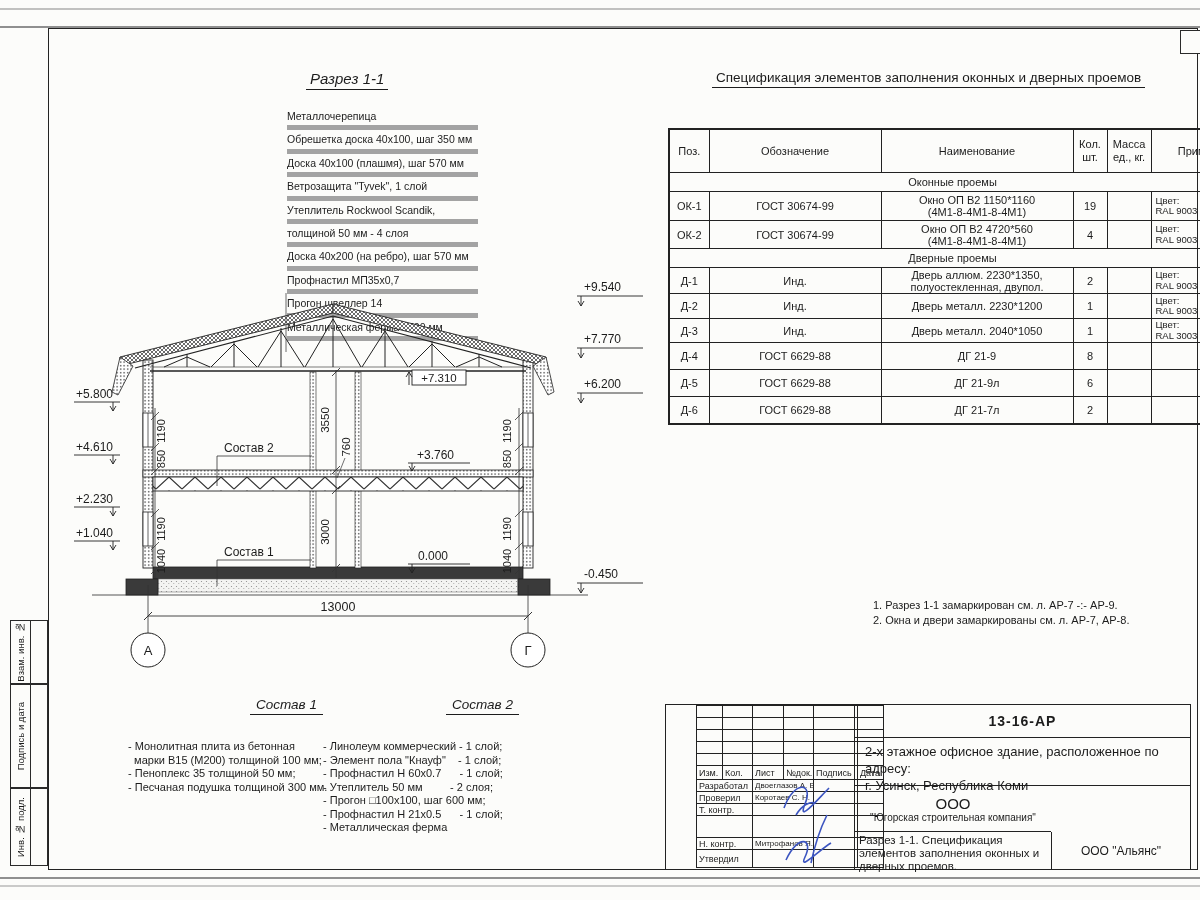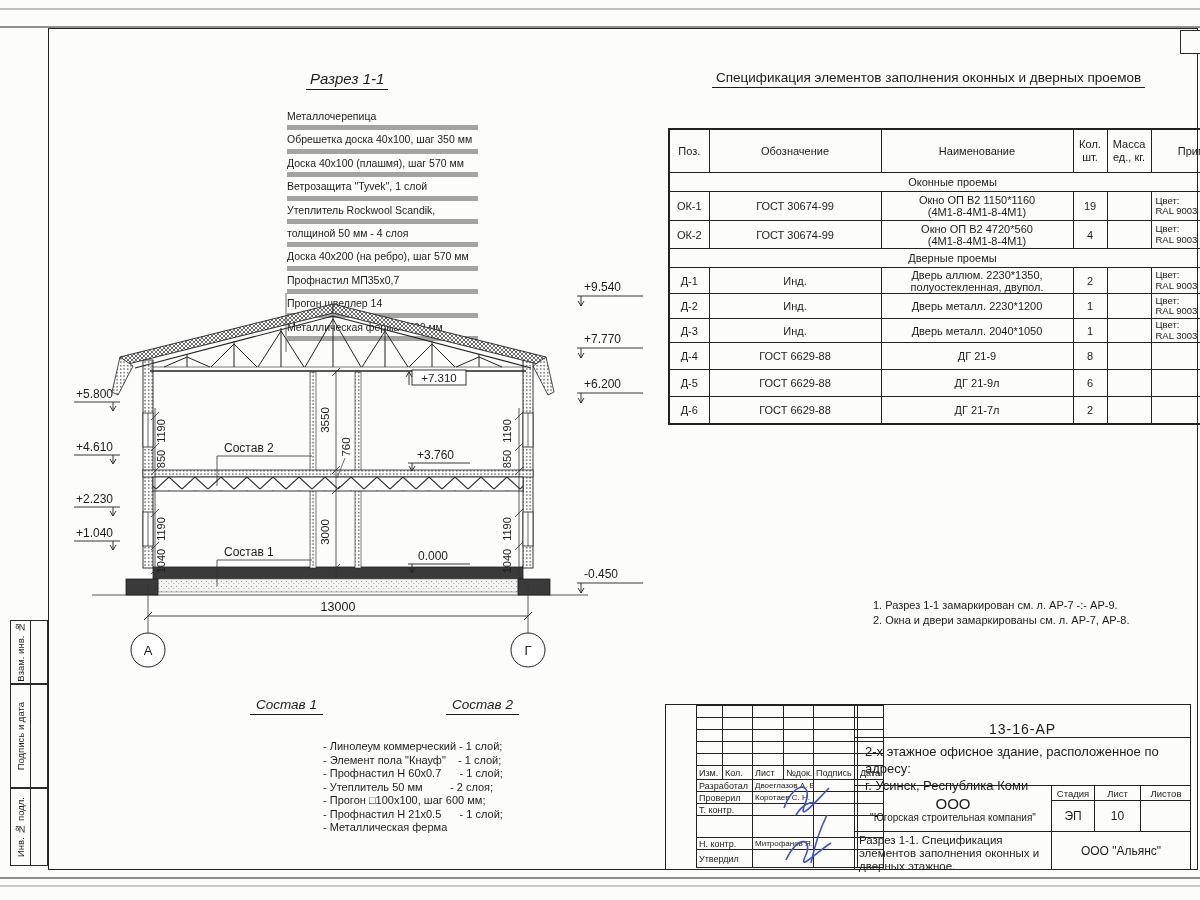--- a/index.html
+++ b/index.html
@@ -25,21 +25,21 @@
   table.spec .hdr{height:42px;text-align:center;vertical-align:middle;line-height:13px;}
   
   .sostav-h{font-style:italic;font-size:13.5px;border-bottom:1.2px solid #1c1c1c;padding:0 6px 2px 6px;white-space:nowrap;}
   .slist div{font-size:11px;line-height:13.5px;white-space:pre;}
   .notes div{font-size:11px;line-height:15px;white-space:nowrap;}
   
   .tb{position:absolute;left:665px;top:704px;width:524px;height:164px;border:1.6px solid #222;background:#fcfcfa;}
   .tb .cell{position:absolute;box-sizing:border-box;border-left:1px solid #222;border-bottom:1px solid #222;}
   table.tbl{position:absolute;left:16px;top:0;border-collapse:collapse;table-layout:fixed;width:188px;margin-left:14px;}
   table.tbl td{border:1px solid #222;padding:0 2px;font-size:9px;overflow:hidden;white-space:nowrap;vertical-align:middle;}
-  .tb .docnum{font-size:14px;letter-spacing:1px;display:flex;align-items:flex-end;justify-content:center;}
+  .tb .docnum{font-size:14px;letter-spacing:1px;display:flex;align-items:center;justify-content:center;font-weight:bold;}
   .tb .proj{font-size:13px;line-height:17px;padding:5px 10px;}
   .tb .cc{display:flex;flex-direction:column;align-items:center;justify-content:center;text-align:center;}
   .tb .small{font-size:9.5px;}
   
   .vbox{position:absolute;left:10px;width:38px;border:1px solid #2a2a2a;box-sizing:border-box;}
   .vbox .lab{position:absolute;left:0;top:0;bottom:0;width:19px;border-right:1px solid #2a2a2a;
              display:flex;align-items:center;justify-content:center;}
   .vbox .lab span{writing-mode:vertical-rl;transform:rotate(180deg);font-size:9.5px;white-space:nowrap;}
   svg text{font-family:"Liberation Sans",sans-serif;fill:#1c1c1c;}
 </style>
@@ -439,20 +439,26 @@
   </tbody>
     </table>
 
   <div class="abs notes" style="left:873px;top:598px;">
     <div>1. Разрез 1-1 замаркирован см. л. АР-7 -:- АР-9.</div>
     <div>2. Окна и двери замаркированы см. л. АР-7, АР-8.</div>
   </div>
 
   <div class="abs sostav-h" style="left:250px;top:697px;">Состав 1</div>
   <div class="abs sostav-h" style="left:446px;top:697px;">Состав 2</div>
+  <div class="abs slist" style="left:128px;top:740px;">
+    <div>- Монолитная плита из бетонная</div>
+    <div>  марки В15 (М200) толщиной 100 мм;</div>
+    <div>- Пеноплекс 35 толщиной 50 мм;</div>
+    <div>- Песчаная подушка толщиной 300 мм.</div>
+  </div>
   <div class="abs slist" style="left:323px;top:740px;">
     <div>- Линолеум коммерческий - 1 слой;</div>
     <div>- Элемент пола "Кнауф"    - 1 слой;</div>
     <div>- Профнастил Н 60х0.7      - 1 слой;</div>
     <div>- Утеплитель 50 мм         - 2 слоя;</div>
     <div>- Прогон □100х100, шаг 600 мм;</div>
     <div>- Профнастил Н 21х0.5      - 1 слой;</div>
     <div>- Металлическая ферма</div>
   </div>
 
@@ -564,29 +570,21 @@
       <span>13-16-АР</span>
     </div>
     <div class="cell proj" style="left:188px;top:33px;width:336px;height:48px;">
       <div>2-х этажное офисное здание, расположенное по адресу:</div>
       <div>г. Усинск, Республика Коми</div>
     </div>
     <div class="cell cc" style="left:188px;top:81px;width:197px;height:46px;">
       <div style="font-size:15px">ООО</div>
       <div style="font-size:10px">"Югорская строительная компания"</div>
     </div>
-    <div class="cell" style="left:385px;top:81px;width:139px;height:46px;border-bottom:none;">
-      <div class="cell cc small" style="left:0;top:0;width:42px;height:15px;border-left:none;">Стадия</div>
-      <div class="cell cc small" style="left:42px;top:0;width:46px;height:15px;">Лист</div>
-      <div class="cell cc small" style="left:88px;top:0;width:51px;height:15px;">Листов</div>
-      <div class="cell cc" style="left:0;top:15px;width:42px;height:31px;border-left:none;font-size:12px;">ЭП</div>
-      <div class="cell cc" style="left:42px;top:15px;width:46px;height:31px;font-size:12px;">10</div>
-      <div class="cell cc" style="left:88px;top:15px;width:51px;height:31px;"></div>
-    </div>
     <div class="cell" style="left:188px;top:127px;width:197px;height:37px;border-bottom:none;font-size:11.5px;line-height:13px;padding:2px 4px;">
       <div>Разрез 1-1. Спецификация</div>
       <div>элементов заполнения оконных и</div>
-      <div>дверных этажное.</div>
+      <div>дверных проемов.</div>
     </div>
     <div class="cell cc" style="left:385px;top:127px;width:139px;height:37px;border-bottom:none;font-size:12px;">ООО "Альянс"</div>
   </div>
 
 </div>
 
 </body></html>

